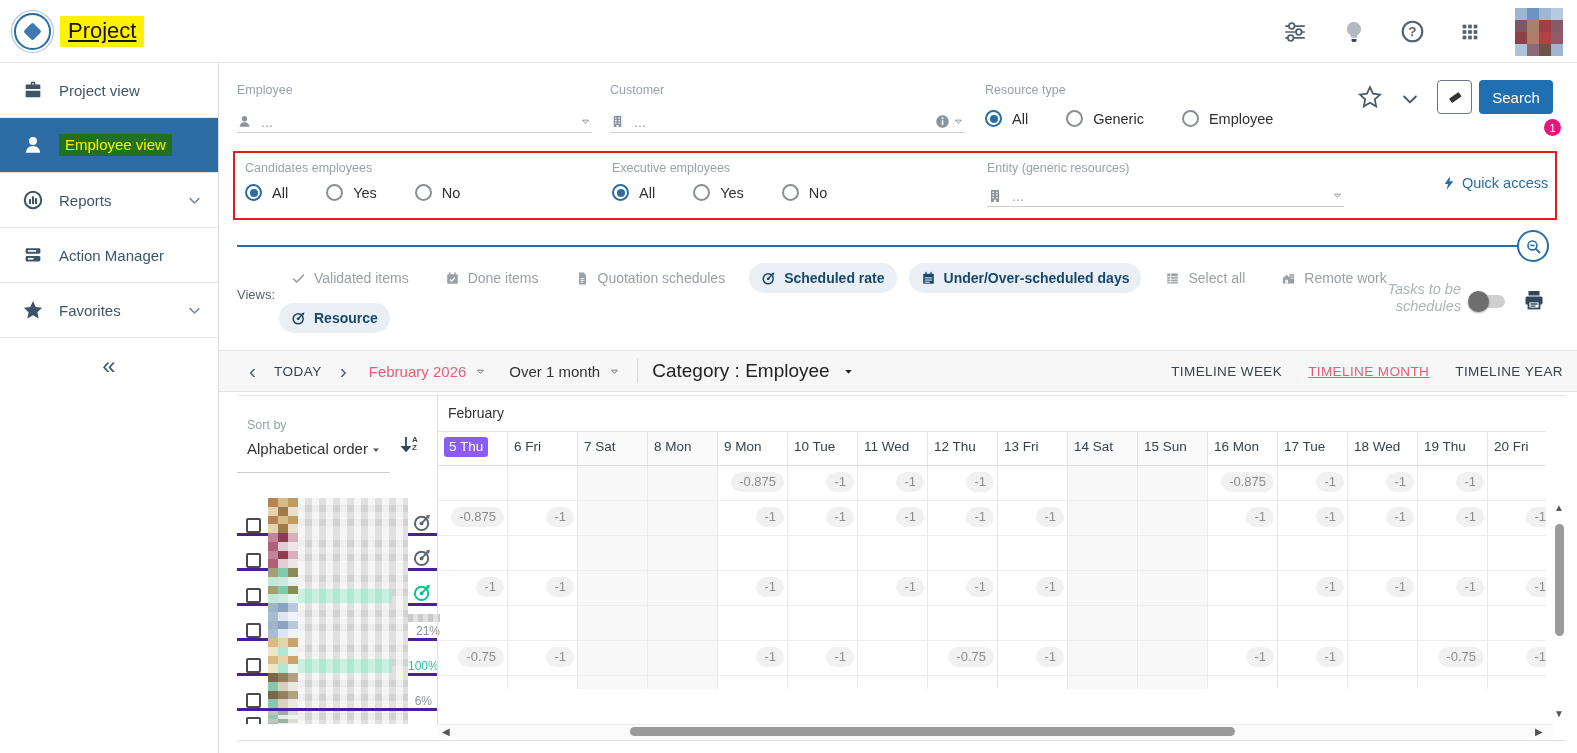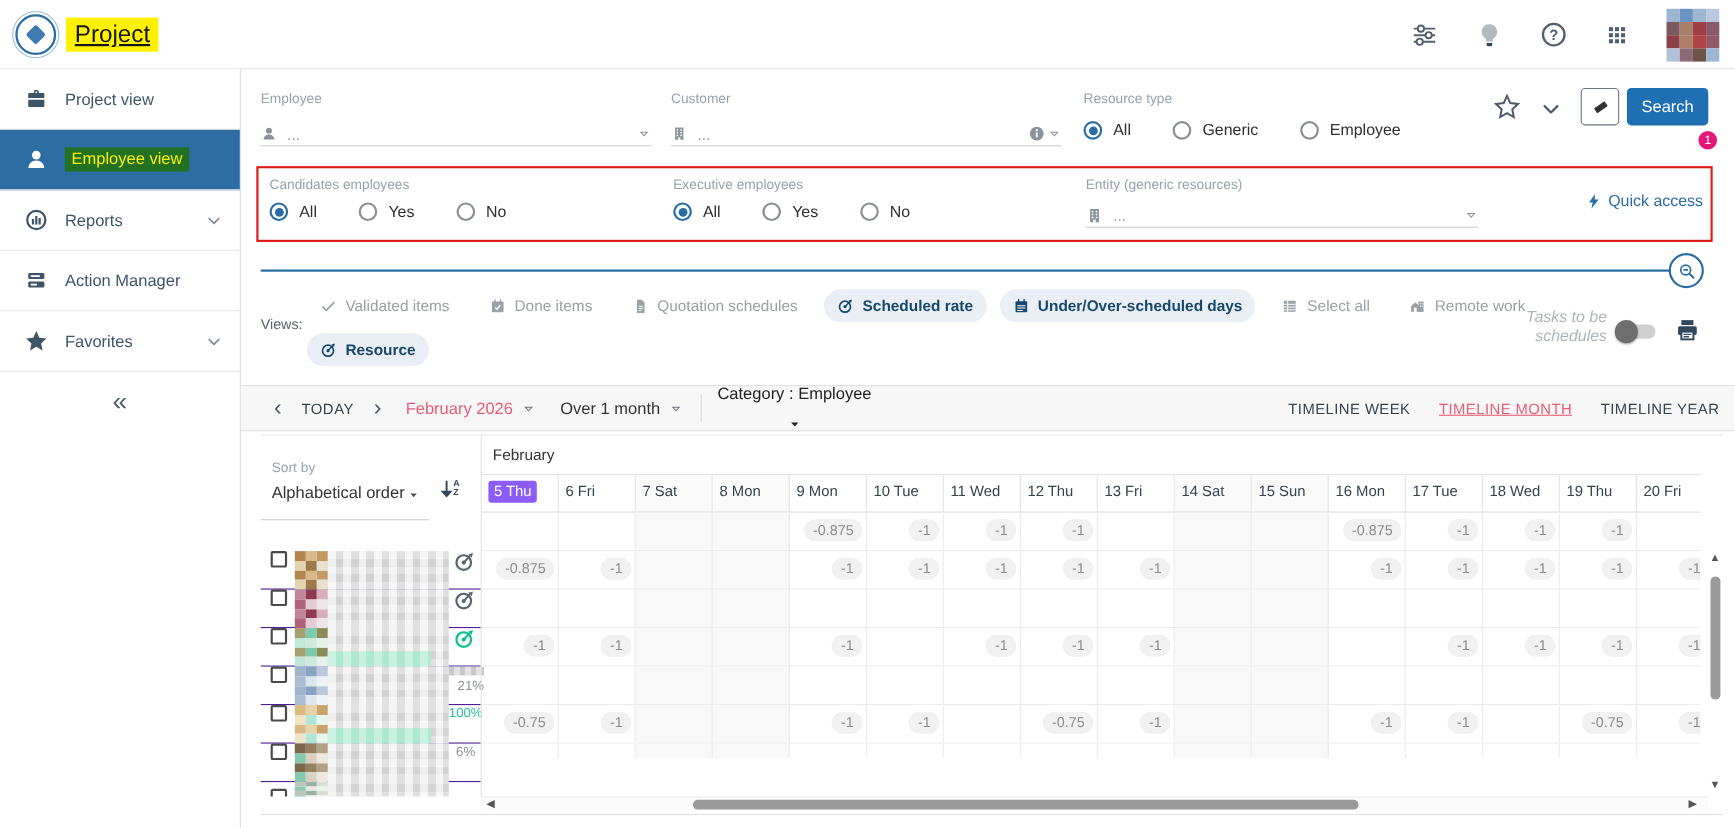--- a/index.html
+++ b/index.html
@@ -100,21 +100,21 @@
 
   
   .tl-bar { position:absolute; left:0px; top:287px; width:1358px; height:42px; background:#f7f7f7;
     border-top:1px solid #e2e2e2; border-bottom:1px solid #e2e2e2; display:flex; align-items:center; }
   .tl-chev { font-size:21px; color:#4c5b69; cursor:pointer; line-height:20px; }
   .tl-today { font-size:13.5px; color:#37424c; letter-spacing:.5px; margin:16px 18px; cursor:pointer; }
   .tl-period { color:#e95c77; font-size:15px; margin-left:22px; cursor:pointer; }
   .tl-range { font-size:15px; color:#333; margin-left:22px; cursor:pointer; }
   .tl-caret { color:#6e7780; margin-left:8px; display:flex; }
   .tl-vdiv { width:1px; height:24px; background:#d8d8d8; margin:0 14px 0 16px; }
-  .tl-cat { font-size:15px; color:#222; cursor:pointer; display:flex; align-items:center; gap:12px;flex-direction:column; }
+  .tl-cat { font-size:19px; color:#222; cursor:pointer; display:flex; align-items:center; gap:12px; }
   .tl-tabs { margin-left:auto; margin-right:14px; display:flex; gap:26px; }
   .tl-tab { font-size:13.5px; color:#37424c; letter-spacing:.4px; cursor:pointer; }
   .tl-tab.active { color:#e95c77; text-decoration:underline; }
 
   
   .tbl { position:absolute; left:18px; top:332px; width:1329px; height:346px; border-top:1px solid #e6e6e6; }
   .pane-left { position:absolute; left:0; top:0; width:200px; height:328px; }
   .sort-by { position:absolute; left:10px; top:22px; font-size:12.5px; color:#98a2ab; }
   .sort-val { position:absolute; left:10px; top:44px; font-size:15px; color:#333; }
   .sort-caret { position:absolute; left:133px; top:48px; color:#555; display:flex; cursor:pointer; }
@@ -135,21 +135,21 @@
   .day-badge { background:#8b5cf6; color:#fff; padding:2px 5px 3px; border-radius:3px; }
   .grid-row { display:flex; width:1120px; }
   .g-cell { width:70px; height:35px; border-right:1px solid #eaeaea; border-bottom:1px solid #ededed;
     text-align:right; padding:6px 3px 0 0; }
   .g-cell.weekend { background:#f8f8f8; }
   .g-cell .badge { display:inline-block; background:#f1f1f1; color:#8d8d8d; font-size:13px;
     border-radius:10px; padding:2px 8px 3px; }
   .grid-row.partial { height:13px; overflow:hidden; }
   .grid-row.partial .g-cell { border-bottom:none; }
 
-  .l-row { height:35px; display:flex; align-items:flex-start; border-bottom:1px solid #4c1d95; position:relative; }
+  .l-row { height:35px; display:flex; align-items:flex-end; border-bottom:3px solid #4c1d95; position:relative; }
   .l-row.partial { height:13px; overflow:hidden; border-bottom:none; align-items:flex-start; }
   .cbx { width:15px; height:15px; border:2px solid #4a4a4a; border-radius:2px; margin-left:9px; flex:none;
     background:#fff; cursor:pointer; }
   .pix { display:grid; grid-template-columns:repeat(3,1fr); width:30px; height:35px; margin-left:7px; flex:none; }
   .pix div { width:100%; height:100%; }
   .blur-name { width:110px; height:35px; flex:none; position:relative;
     background-image:repeating-linear-gradient(90deg, rgba(255,255,255,.55) 0 7px, rgba(0,0,0,.045) 7px 14px),
       repeating-linear-gradient(0deg, #eaeaea 0 7px, #dcdcdc 7px 14px); }
   .blur-name.band::after { content:""; position:absolute; left:0; bottom:0; width:85%; height:14px;
     background:repeating-linear-gradient(90deg, rgba(255,255,255,.35) 0 7px, rgba(0,0,0,0) 7px 14px), #aee8d2; }

